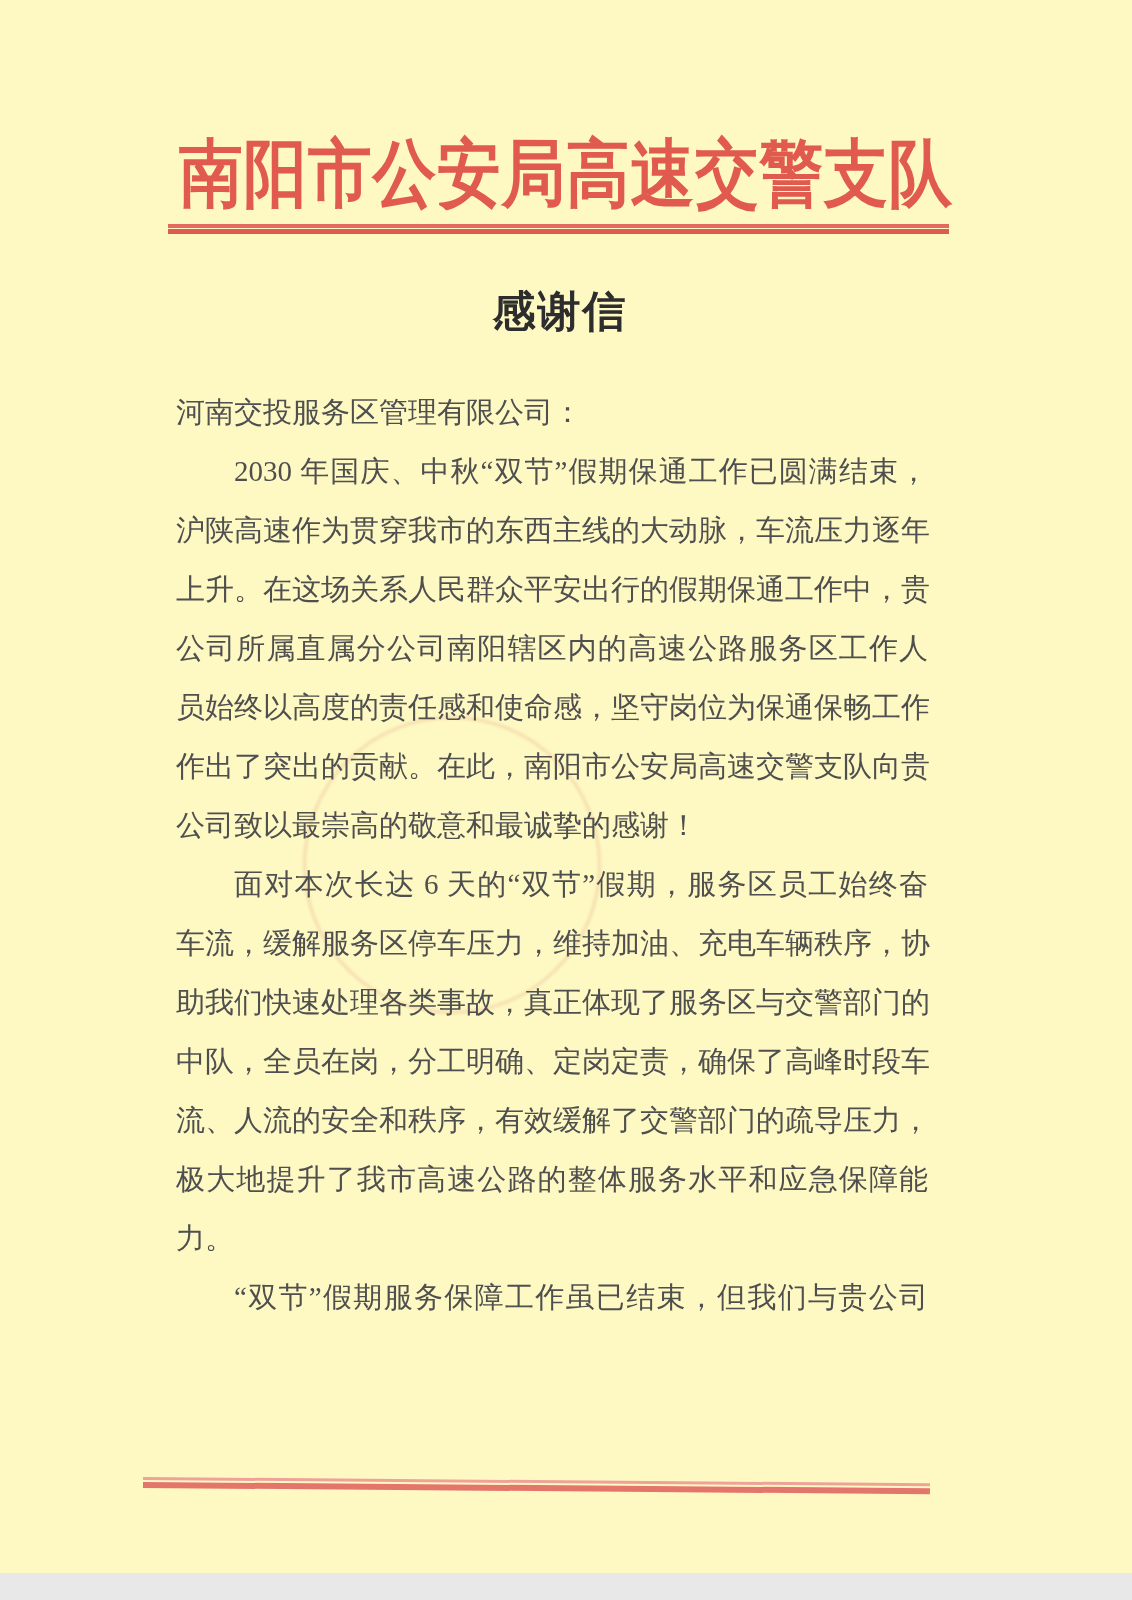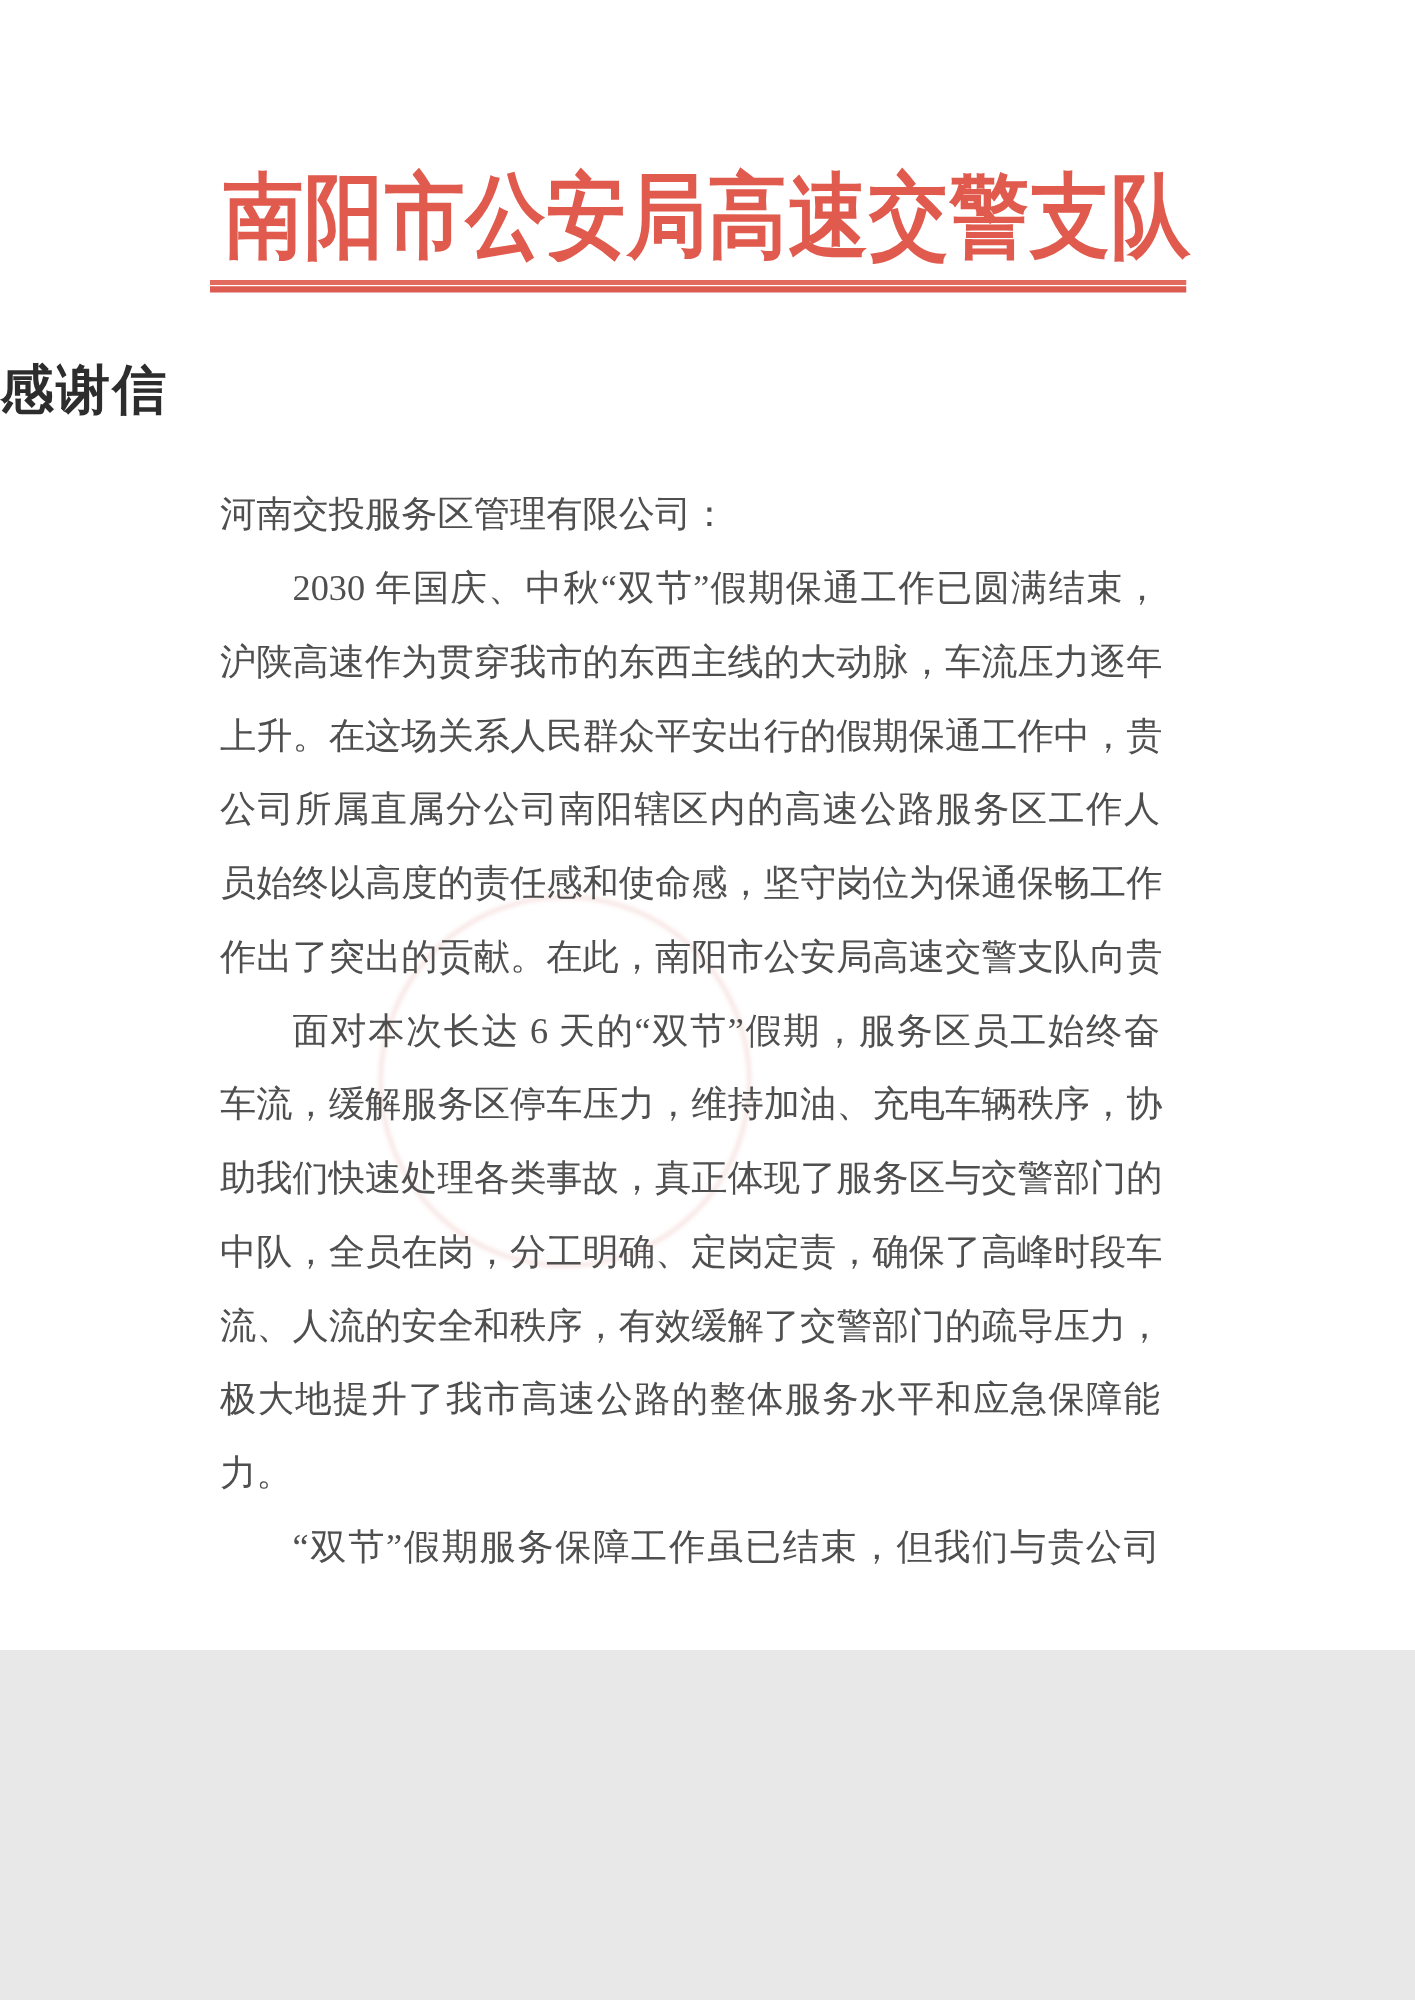--- a/index.html
+++ b/index.html
@@ -1,21 +1,21 @@
 <!DOCTYPE html>
 <html><head>
 <meta charset="utf-8">
 <style>
   html, body { margin: 0; padding: 0; background: #e8e8e8; }
   .page {
     position: relative;
     width: 1132px;
-    height: 1320px;
+    height: 1573px;
     margin: 0 auto;
-    background: #ffffff;
+    background: #fef9c3;
     overflow: hidden;
     font-family: "Liberation Serif", "DejaVu Serif", serif;
   }
 
   
   .letterhead {
     position: absolute;
     top: 134px;
     left: 0;
     width: 1132px;
@@ -35,20 +35,21 @@
   .rule-head .thin  { height: 4px; background: #e26a5f; margin-bottom: 1px; }
   .rule-head .thick { height: 5px; background: #dd5b50; }
 
   
   .letter-title {
     position: absolute;
     top: 283px;
     left: 0;
     width: 1120px;
     margin: 0;
+    text-align: center;
     font-size: 43px;
     font-weight: bold;
     color: #2d2d2d;
     letter-spacing: 2px;
     font-family: Liberation Mono, monospace;
   }
 
   
   .seal {
     position: absolute;
@@ -110,20 +111,21 @@
   <div class="seal"></div>
 
   <main class="body-block">
     <div class="line open">河南交投服务区管理有限公司：</div>
     <div class="line indent">2030 年国庆、中秋“双节”假期保通工作已圆满结束，</div>
     <div class="line">沪陕高速作为贯穿我市的东西主线的大动脉，车流压力逐年</div>
     <div class="line">上升。在这场关系人民群众平安出行的假期保通工作中，贵</div>
     <div class="line">公司所属直属分公司南阳辖区内的高速公路服务区工作人</div>
     <div class="line">员始终以高度的责任感和使命感，坚守岗位为保通保畅工作</div>
     <div class="line">作出了突出的贡献。在此，南阳市公安局高速交警支队向贵</div>
+    <div class="line open">公司致以最崇高的敬意和最诚挚的感谢！</div>
     <div class="line indent">面对本次长达 6 天的“双节”假期，服务区员工始终奋</div>
     <div class="line">车流，缓解服务区停车压力，维持加油、充电车辆秩序，协</div>
     <div class="line">助我们快速处理各类事故，真正体现了服务区与交警部门的</div>
     <div class="line">中队，全员在岗，分工明确、定岗定责，确保了高峰时段车</div>
     <div class="line">流、人流的安全和秩序，有效缓解了交警部门的疏导压力，</div>
     <div class="line">极大地提升了我市高速公路的整体服务水平和应急保障能</div>
     <div class="line open">力。</div>
     <div class="line indent">“双节”假期服务保障工作虽已结束，但我们与贵公司</div>
   </main>
 

